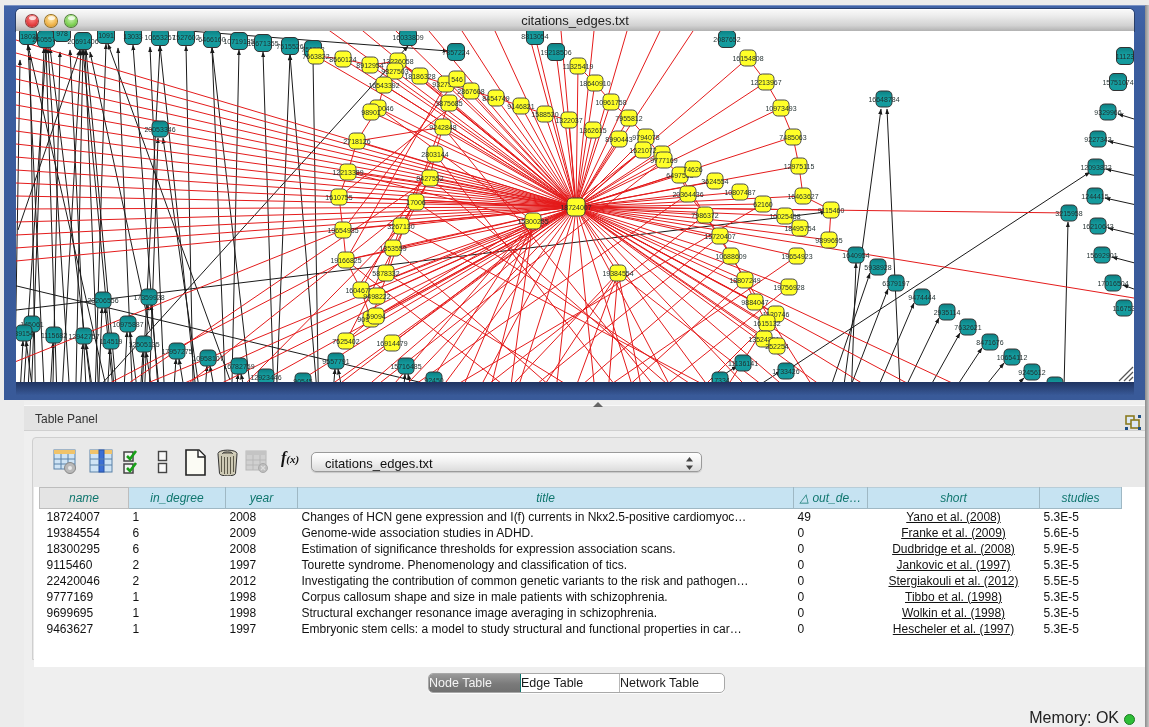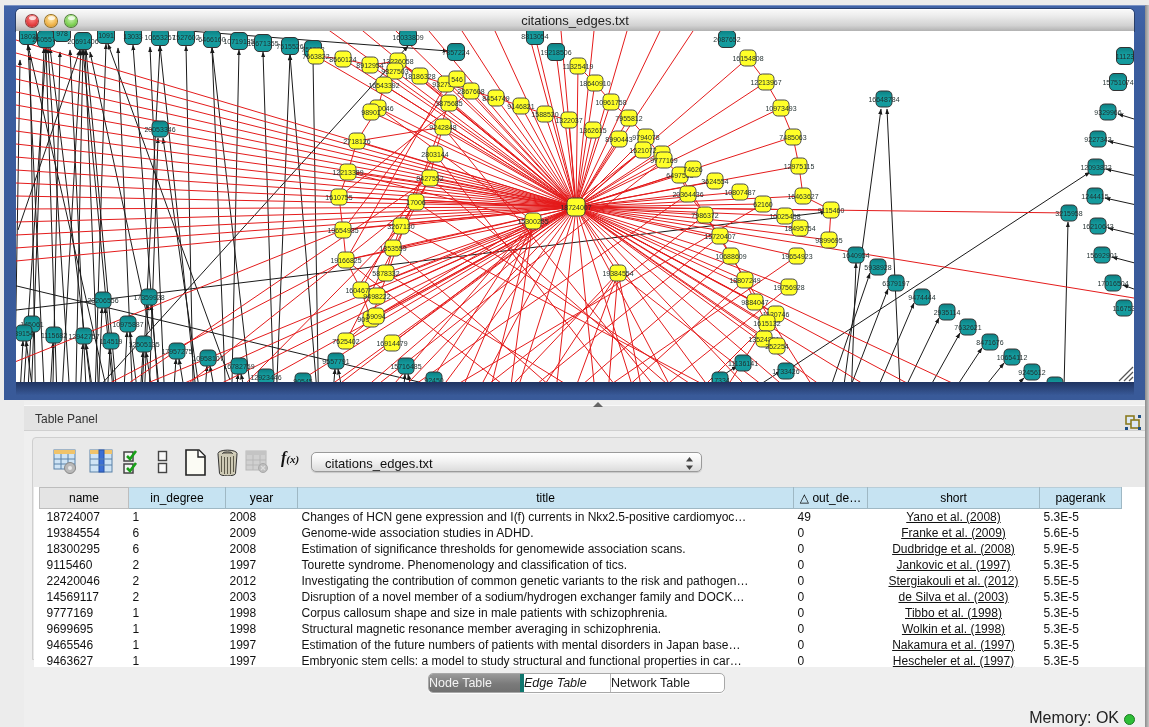--- a/index.html
+++ b/index.html
@@ -41,38 +41,38 @@
   background:#e9e9e9; border:1px solid #cfcfcf; border-radius:4px 4px 0 0; }
 #toolbar { position:absolute; left:0px; top:5px; width:1125px; height:38px; }
 #combo { position:absolute; left:278px; top:9px; width:391px; height:20px;
   border:1px solid #9a9a9a; border-radius:5px;
   background:linear-gradient(180deg,#ffffff,#f2f2f2 45%,#dcdcdc);
   box-shadow:0 1px 1px rgba(0,0,0,0.15); }
 #combo .v { position:absolute; left:13px; top:3px; font-size:13px; color:#111; }
 #tblwrap { position:absolute; left:1px; top:49px; width:1123px; height:180px; background:#ffffff; }
 table.grid { border-collapse:collapse; table-layout:fixed; width:1082px; font-size:12px; margin-left:5px; }
 table.grid th { height:21px; background:#c6e3f2; border:1px solid #9fb8c4; border-top:1px solid #b8cdd8;
-  font-weight:normal; color:#000000; text-align:center; padding:0; overflow:hidden; white-space:nowrap; }
+  font-weight:normal; color:#0f766e; text-align:center; padding:0; overflow:hidden; white-space:nowrap;font-style:italic; }
 table.grid th.sel { background:#e4e4e4; border-color:#bdbdbd; }
 table.grid td { height:16px; padding:0 0 0 4px; color:#111; overflow:hidden; white-space:nowrap; }
 table.grid td.c { text-align:center; padding:0;text-decoration:underline; }
 table.grid td:first-child { padding-left:7px; }
 #scrollv { position:absolute; left:1111px; top:22px; width:13px; height:156px; background:#fafafa;
   border-left:1px solid #e0e0e0; }
 #scrollv .th { position:absolute; left:1.5px; top:1px; width:9px; height:19px; border-radius:5px;
   background:linear-gradient(90deg,#c9c9c9,#ababab); }
 #tabs { position:absolute; left:428px; top:673px; width:297px; height:20px;
   border:1px solid #a8a8a8; border-radius:5px; background:#ffffff; overflow:hidden;
   box-shadow:0 1px 0 rgba(255,255,255,0.8); }
 #tabs .seg { position:absolute; top:0; height:20px; font-size:12.5px; color:#1a1a1a;
   text-align:left; line-height:19px; }
 #tabs .s1 { left:0; width:91px; color:#f4f4f4;
   background:linear-gradient(180deg,#9a9a9a,#7a7a7a 50%,#6e6e6e); }
-#tabs .s2 { left:91px; width:90px; border-left:4px solid #0f766e;font-style:italic; }
-#tabs .s3 { left:181px; width:116px; border-left:1px solid #b8b8b8; }
+#tabs .s2 { left:91px; width:90px; border-left:1px solid #0f766e; }
+#tabs .s3 { left:190px; width:116px; border-left:1px solid #b8b8b8; }
 #statusmem { position:absolute; left:0px; top:709px; width:1135px; height:18px; text-align:right;
   font-size:16px; color:#222; }
 #statusmem .dot { display:inline-block; width:11px; height:11px; border-radius:50%;
   background:#2ebe37; border:1px solid #1c7a22; vertical-align:-2px; margin-left:5px; }
 .icon { position:absolute; top:6px; }
 </style>
 </head>
 <body>
 <div id="desk"></div>
 <div id="shadowband"></div>
@@ -780,21 +780,21 @@
           <col style="width:82px">
         </colgroup>
         <tbody>
             <tr>
               <th class="sel">name</th>
               <th>in_degree</th>
               <th>year</th>
               <th>title</th>
               <th>△ out_de…</th>
               <th>short</th>
-              <th>pagerank</th>
+              <th>studies</th>
             </tr>
 <tr>
               <td>18724007</td>
               <td>1</td>
               <td>2008</td>
               <td>Changes of HCN gene expression and I(f) currents in Nkx2.5-positive cardiomyoc…</td>
               <td>49</td>
               <td class="c">Yano et al. (2008)</td>
               <td>5.3E-5</td>
             </tr>
@@ -804,21 +804,21 @@
               <td>2009</td>
               <td>Genome-wide association studies in ADHD.</td>
               <td>0</td>
               <td class="c">Franke et al. (2009)</td>
               <td>5.6E-5</td>
             </tr>
 <tr>
               <td>18300295</td>
               <td>6</td>
               <td>2008</td>
-              <td>Estimation of significance thresholds for genomewide association scans.</td>
+              <td>Estimation of significance thresholds for expression association scans.</td>
               <td>0</td>
               <td class="c">Dudbridge et al. (2008)</td>
               <td>5.9E-5</td>
             </tr>
 <tr>
               <td>9115460</td>
               <td>2</td>
               <td>1997</td>
               <td>Tourette syndrome. Phenomenology and classification of tics.</td>
               <td>0</td>
@@ -828,53 +828,35 @@
 <tr>
               <td>22420046</td>
               <td>2</td>
               <td>2012</td>
               <td>Investigating the contribution of common genetic variants to the risk and pathogen…</td>
               <td>0</td>
               <td class="c">Stergiakouli et al. (2012)</td>
               <td>5.5E-5</td>
             </tr>
 <tr>
-              <td>14569117</td>
-              <td>2</td>
-              <td>2003</td>
-              <td>Disruption of a novel member of a sodium/hydrogen exchanger family and DOCK…</td>
-              <td>0</td>
-              <td class="c">de Silva et al. (2003)</td>
-              <td>5.3E-5</td>
-            </tr>
-<tr>
               <td>9777169</td>
               <td>1</td>
               <td>1998</td>
               <td>Corpus callosum shape and size in male patients with schizophrenia.</td>
               <td>0</td>
               <td class="c">Tibbo et al. (1998)</td>
               <td>5.3E-5</td>
             </tr>
 <tr>
               <td>9699695</td>
               <td>1</td>
               <td>1998</td>
-              <td>Structural magnetic resonance member averaging in schizophrenia.</td>
+              <td>Structural exchanger resonance image averaging in schizophrenia.</td>
               <td>0</td>
               <td class="c">Wolkin et al. (1998)</td>
-              <td>5.3E-5</td>
-            </tr>
-<tr>
-              <td>9465546</td>
-              <td>1</td>
-              <td>1997</td>
-              <td>Estimation of the future numbers of patients with mental disorders in Japan base…</td>
-              <td>0</td>
-              <td class="c">Nakamura et al. (1997)</td>
               <td>5.3E-5</td>
             </tr>
 <tr>
               <td>9463627</td>
               <td>1</td>
               <td>1997</td>
               <td>Embryonic stem cells: a model to study structural and functional properties in car…</td>
               <td>0</td>
               <td class="c">Hescheler et al. (1997)</td>
               <td>5.3E-5</td>

